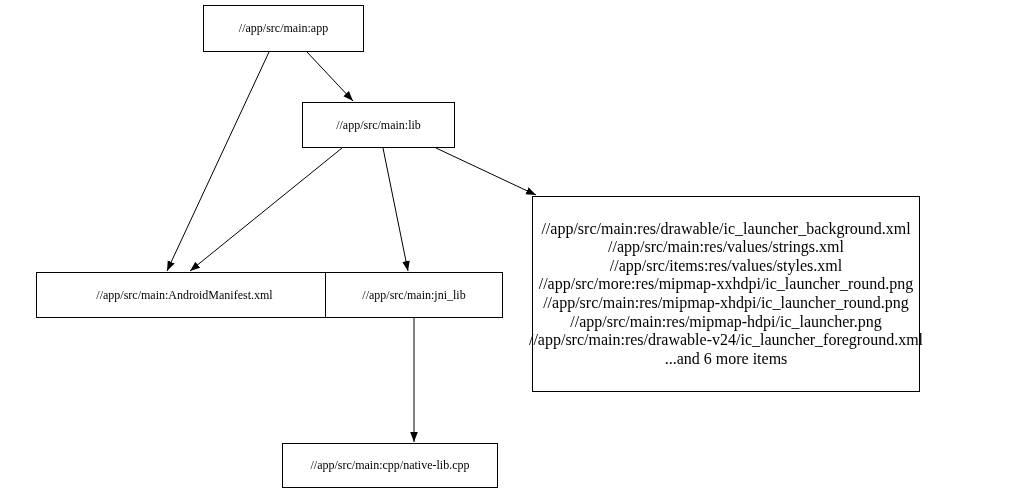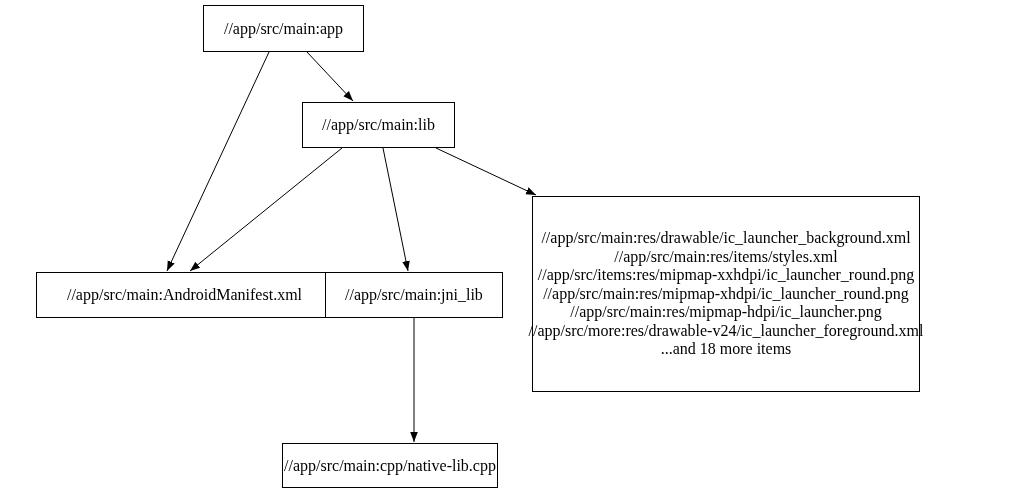--- a/index.html
+++ b/index.html
@@ -25,21 +25,21 @@
     pointer-events: none;
   }
   .node {
     position: absolute;
     box-sizing: border-box;
     background: #ffffff;
     border: 1px solid #000000;
     display: flex;
     align-items: center;
     justify-content: center;
-    font-size: 16px;
+    font-size: 12px;
     white-space: nowrap;
     text-align: center;
   }
   .node-multiline {
     flex-direction: column;
     justify-content: center;
     line-height: 18.6px;
     font-size: 16px;
   }
   
@@ -80,25 +80,26 @@
   <div class="node" id="node-manifest">
     <span>//app/src/main:AndroidManifest.xml</span>
   </div>
 
   <div class="node" id="node-jni">
     <span>//app/src/main:jni_lib</span>
   </div>
 
   <div class="node node-multiline" id="node-res">
     <div>//app/src/main:res/drawable/ic_launcher_background.xml</div>
-    <div>//app/src/main:res/items/styles.xml</div>
-    <div>//app/src/items:res/mipmap-xxhdpi/ic_launcher_round.png</div>
+    <div>//app/src/main:res/values/strings.xml</div>
+    <div>//app/src/items:res/values/styles.xml</div>
+    <div>//app/src/more:res/mipmap-xxhdpi/ic_launcher_round.png</div>
     <div>//app/src/main:res/mipmap-xhdpi/ic_launcher_round.png</div>
     <div>//app/src/main:res/mipmap-hdpi/ic_launcher.png</div>
-    <div>//app/src/more:res/drawable-v24/ic_launcher_foreground.xml</div>
-    <div>...and 18 more items</div>
+    <div>//app/src/main:res/drawable-v24/ic_launcher_foreground.xml</div>
+    <div>...and 6 more items</div>
   </div>
 
   <div class="node" id="node-native">
     <span>//app/src/main:cpp/native-lib.cpp</span>
   </div>
 
 </div>
 
 </body></html>

